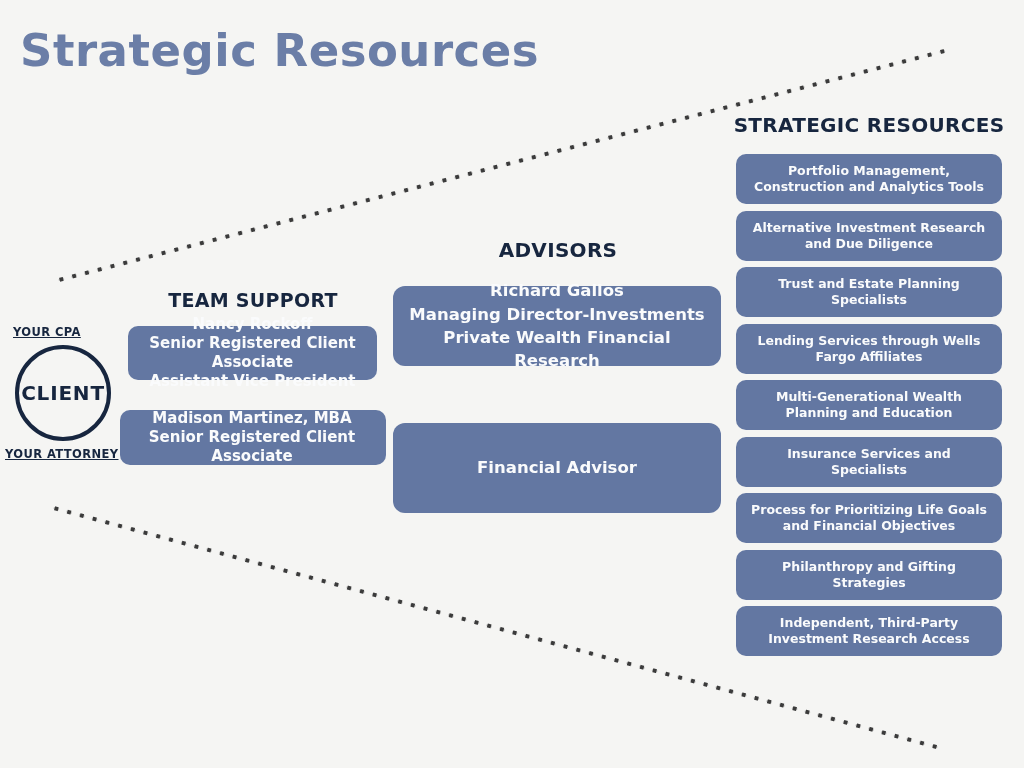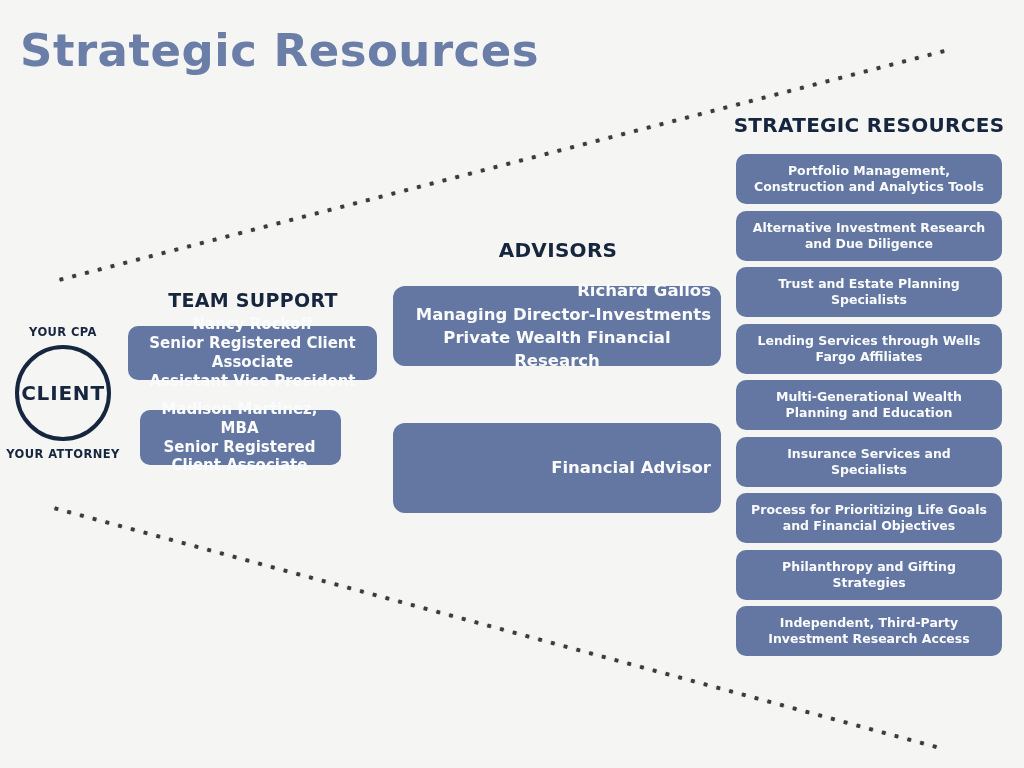--- a/index.html
+++ b/index.html
@@ -37,44 +37,44 @@
 
   .section-heading{
     position:absolute;text-align:center;
     color:var(--navy);font-weight:bold;font-size:20px;letter-spacing:.3px;
   }
   .heading-team{left:128px;top:289px;width:250px;font-size:19px;}
   .heading-advisors{left:395px;top:238px;width:326px;}
   .heading-resources{left:730px;top:113px;width:278px;}
 
   .client-label{
-    position:absolute;text-align:center;
-    color:var(--navy);font-weight:bold;font-size:11.5px;letter-spacing:.4px;
+    position:absolute;text-align:left;
+    color:var(--navy);font-weight:bold;font-size:11.5px;letter-spacing:.4px;text-decoration:underline;
   }
   .label-cpa{left:13px;top:325px;width:100px;}
   .label-attorney{left:5px;top:447px;width:116px;}
   .client-circle{
     position:absolute;left:15px;top:345px;width:96px;height:96px;
     border:4px solid var(--navy);border-radius:50%;
     display:flex;align-items:center;justify-content:center;
   }
   .client-circle span{
     color:var(--navy);font-weight:bold;font-size:20px;letter-spacing:.8px;
   }
 
   .card{
     position:absolute;background:var(--box);border-radius:10px;
     color:var(--boxtext);font-weight:bold;text-align:center;
     display:flex;flex-direction:column;align-items:center;justify-content:center;
     padding:4px 10px;
   }
   .card-small{font-size:15px;line-height:1.26;}
   .card-nancy{left:128px;top:326px;width:249px;height:54px;}
-  .card-madison{left:140px;top:410px;width:201px;height:55px;padding-left:8px;}
-  .card-advisor{font-size:16.5px;line-height:1.42;border-radius:12px;align-items:flex-end;}
+  .card-madison{left:120px;top:410px;width:266px;height:55px;padding-left:8px;}
+  .card-advisor{font-size:16.5px;line-height:1.42;border-radius:12px;}
   .card-richard{left:393px;top:286px;width:328px;height:80px;}
   .card-michael{left:393px;top:423px;width:328px;height:90px;}
 
   .resource-list{
     position:absolute;left:736px;top:154px;width:266px;
     display:flex;flex-direction:column;gap:6.5px;
   }
   .resource-box{
     background:var(--box);border-radius:10px;
     min-height:50px;

